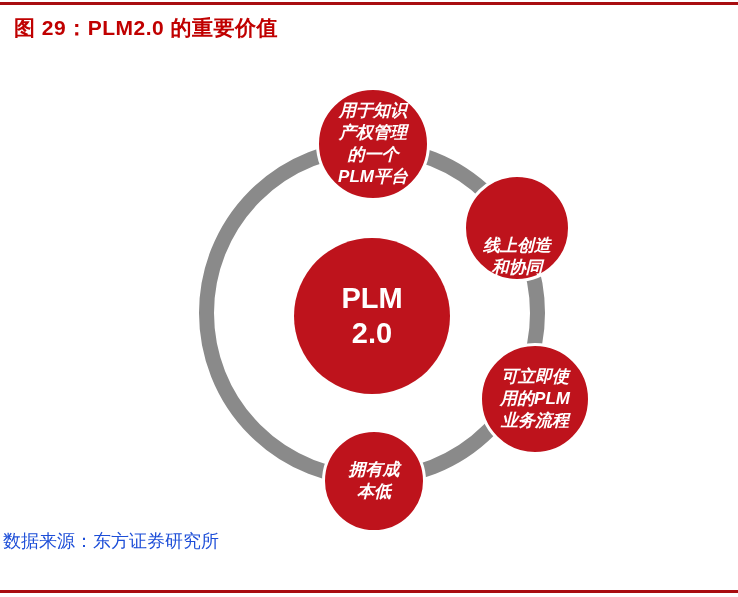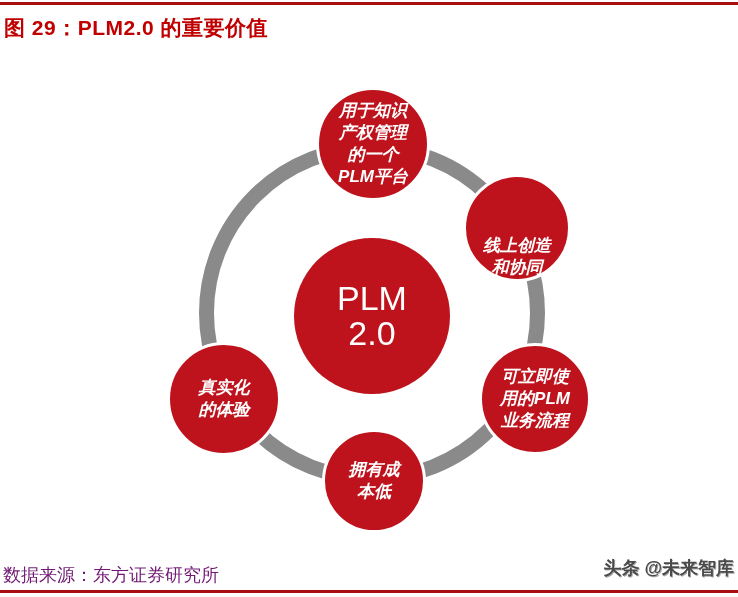--- a/index.html
+++ b/index.html
@@ -19,21 +19,21 @@
     position: absolute;
     left: 0;
     width: 100%;
     height: 3px;
     background: #a80d10;
   }
   .rule-top { top: 2px; }
   .rule-bottom { top: 590px; }
   .figure-title {
     position: absolute;
-    left: 4px;
+    left: 14px;
     top: 14px;
     font-size: 21px;
     font-weight: bold;
     color: #c00000;
     letter-spacing: 0.5px;
     white-space: nowrap;
   }
   
   .ring {
     position: absolute;
@@ -57,22 +57,22 @@
     color: #ffffff;
     box-sizing: border-box;
   }
   .center-circle {
     left: 294px;
     top: 238px;
     width: 156px;
     height: 156px;
   }
   .center-label {
-    font-size: 34px;
-    font-weight: normal;
+    font-size: 29px;
+    font-weight: bold;
     line-height: 35px;
     white-space: pre-line;
   }
   .node {
     border: 3px solid #ffffff;
     font-style: italic;
   }
   .node-label {
     font-size: 17px;
     font-weight: bold;
@@ -81,23 +81,23 @@
   }
   .node-top          { left: 316px; top:  87px; width: 114px; height: 114px; }
   .node-top-right    { left: 463px; top: 174px; width: 108px; height: 108px; align-items: flex-end; }
   .node-bottom-right { left: 479px; top: 343px; width: 112px; height: 112px; }
   .node-bottom       { left: 322px; top: 429px; width: 104px; height: 104px; text-align: center; }
   .node-bottom-left  { left: 167px; top: 342px; width: 114px; height: 114px; }
   .node-top-left     { left: 168px; top: 172px; width: 112px; height: 112px; }
   .source-label {
     position: absolute;
     left: 3px;
-    top: 563px;
+    top: 529px;
     font-size: 18px;
-    color: #701a75;
+    color: #1d4ed8;
     white-space: nowrap;
     text-align: center;
   }
   .watermark {
     position: absolute;
     right: 4px;
     top: 556px;
     font-size: 18px;
     font-weight: bold;
     color: #4a4a4a;
@@ -132,30 +132,25 @@
     <span class="node-label">可立即使
 用的PLM
 业务流程</span>
   </div>
 
   <div class="circle node node-bottom">
     <span class="node-label">拥有成
 本低</span>
   </div>
 
-  <div class="circle node node-bottom-left">
-    <span class="node-label">真实化
-的体验</span>
-  </div>
 
 
   <div class="circle center-circle">
     <span class="center-label">PLM
 2.0</span>
   </div>
 
   <div class="source-label">数据来源：东方证券研究所</div>
 
-  <div class="watermark">头条 @未来智库</div>
 
   <div class="rule rule-bottom"></div>
 
 </div>
 
 </body></html>

